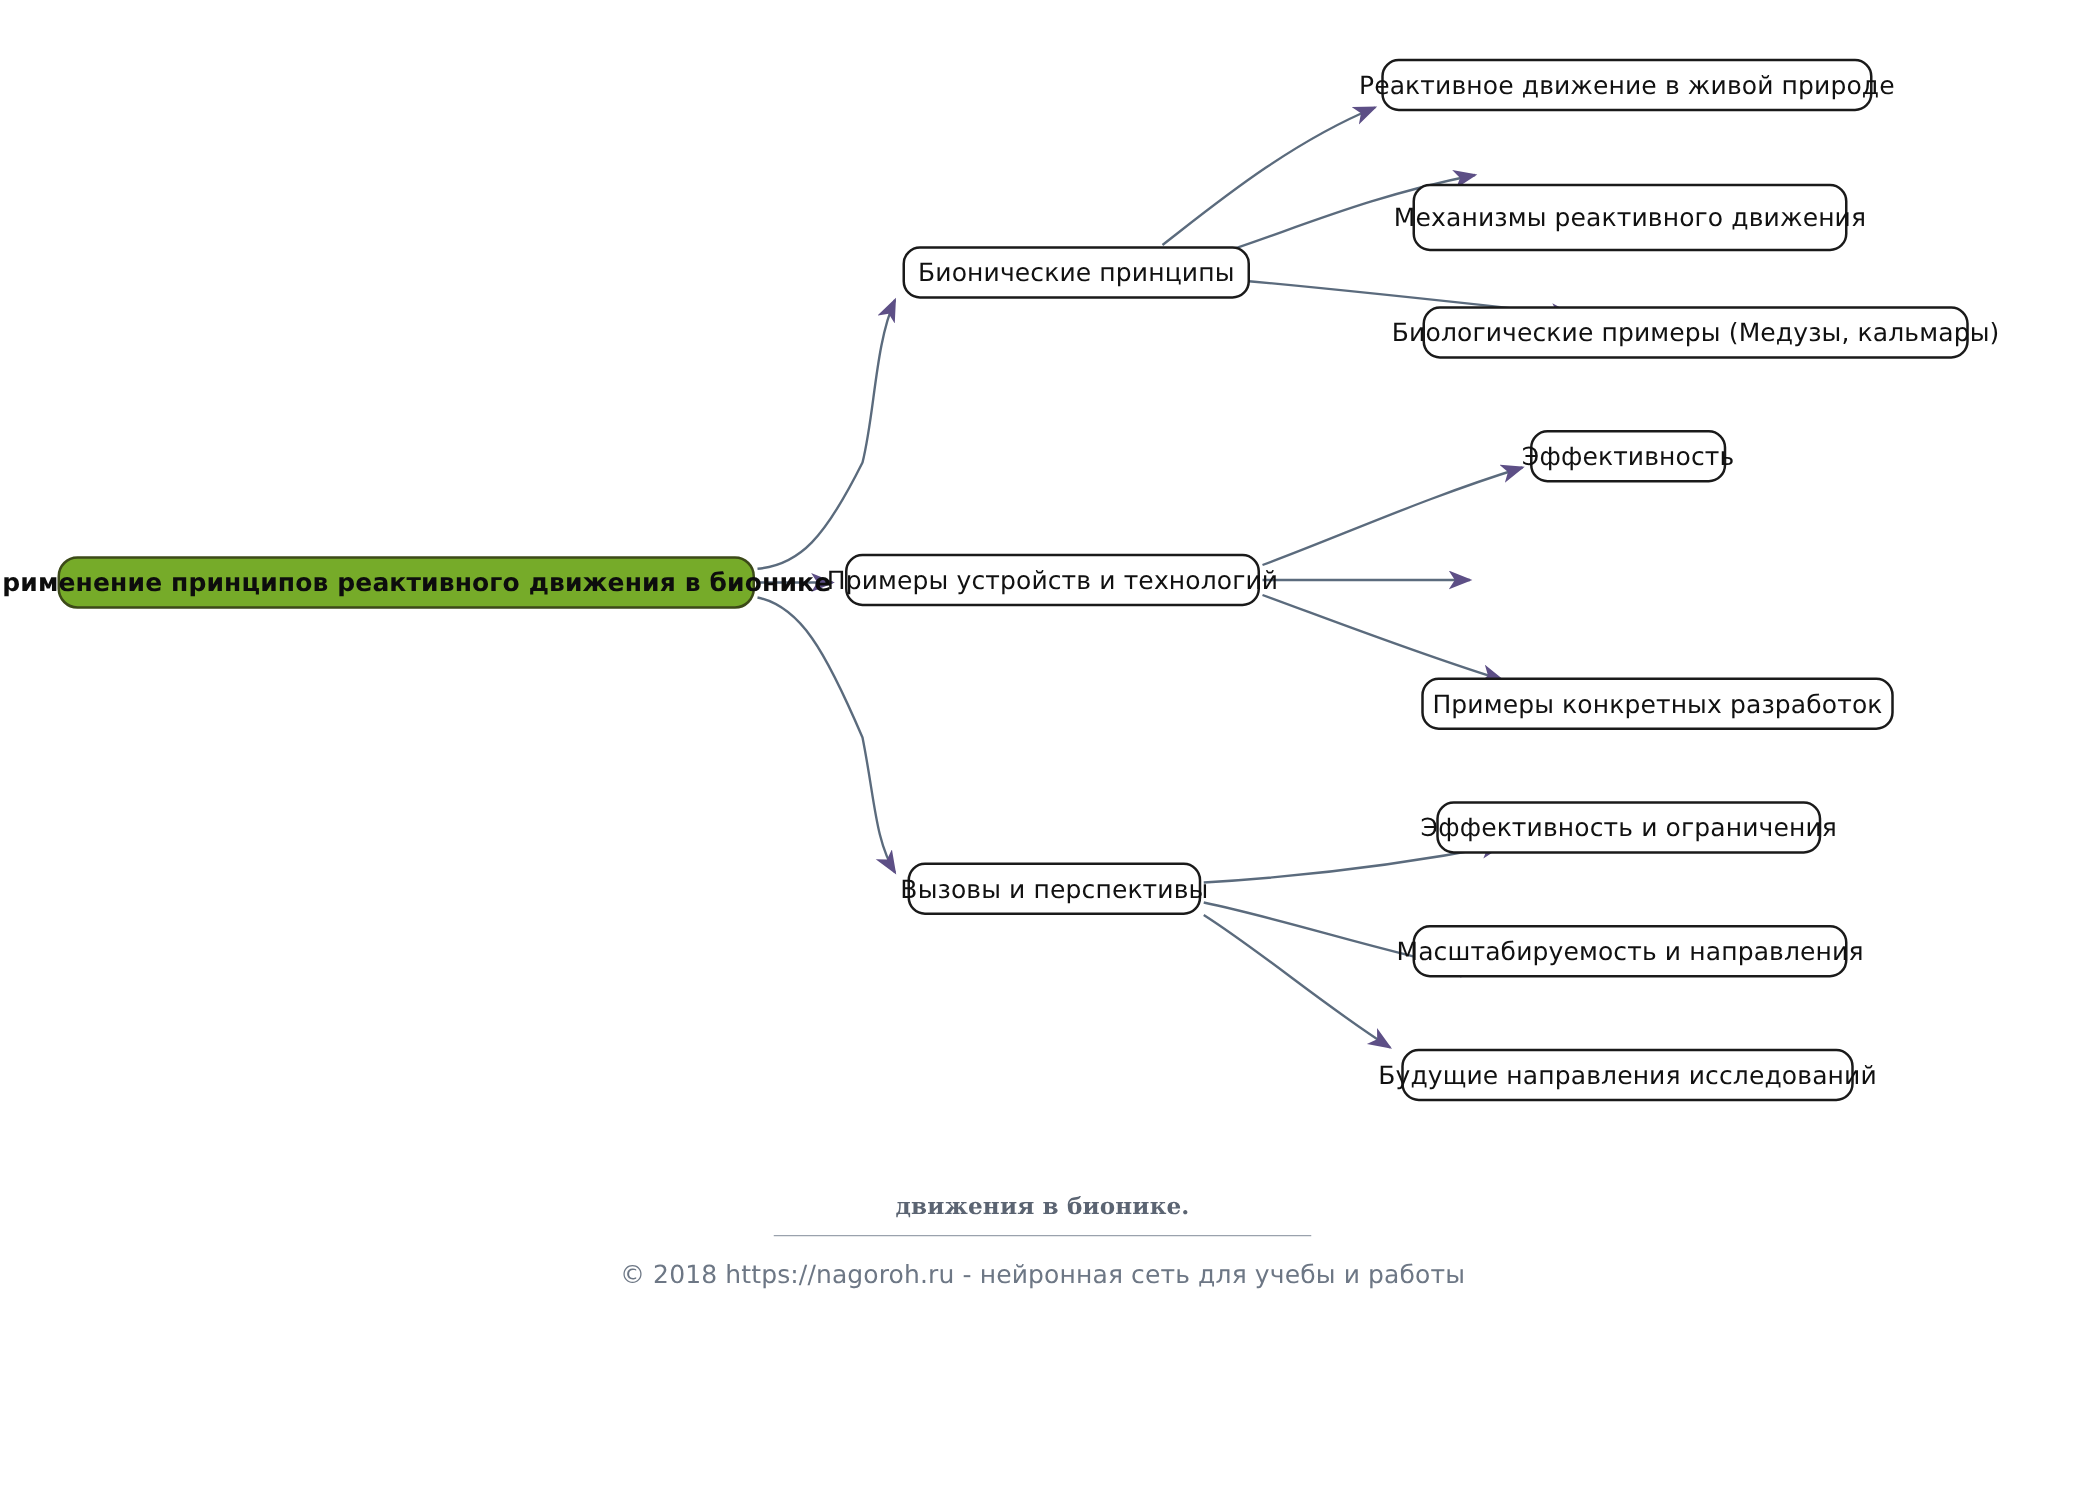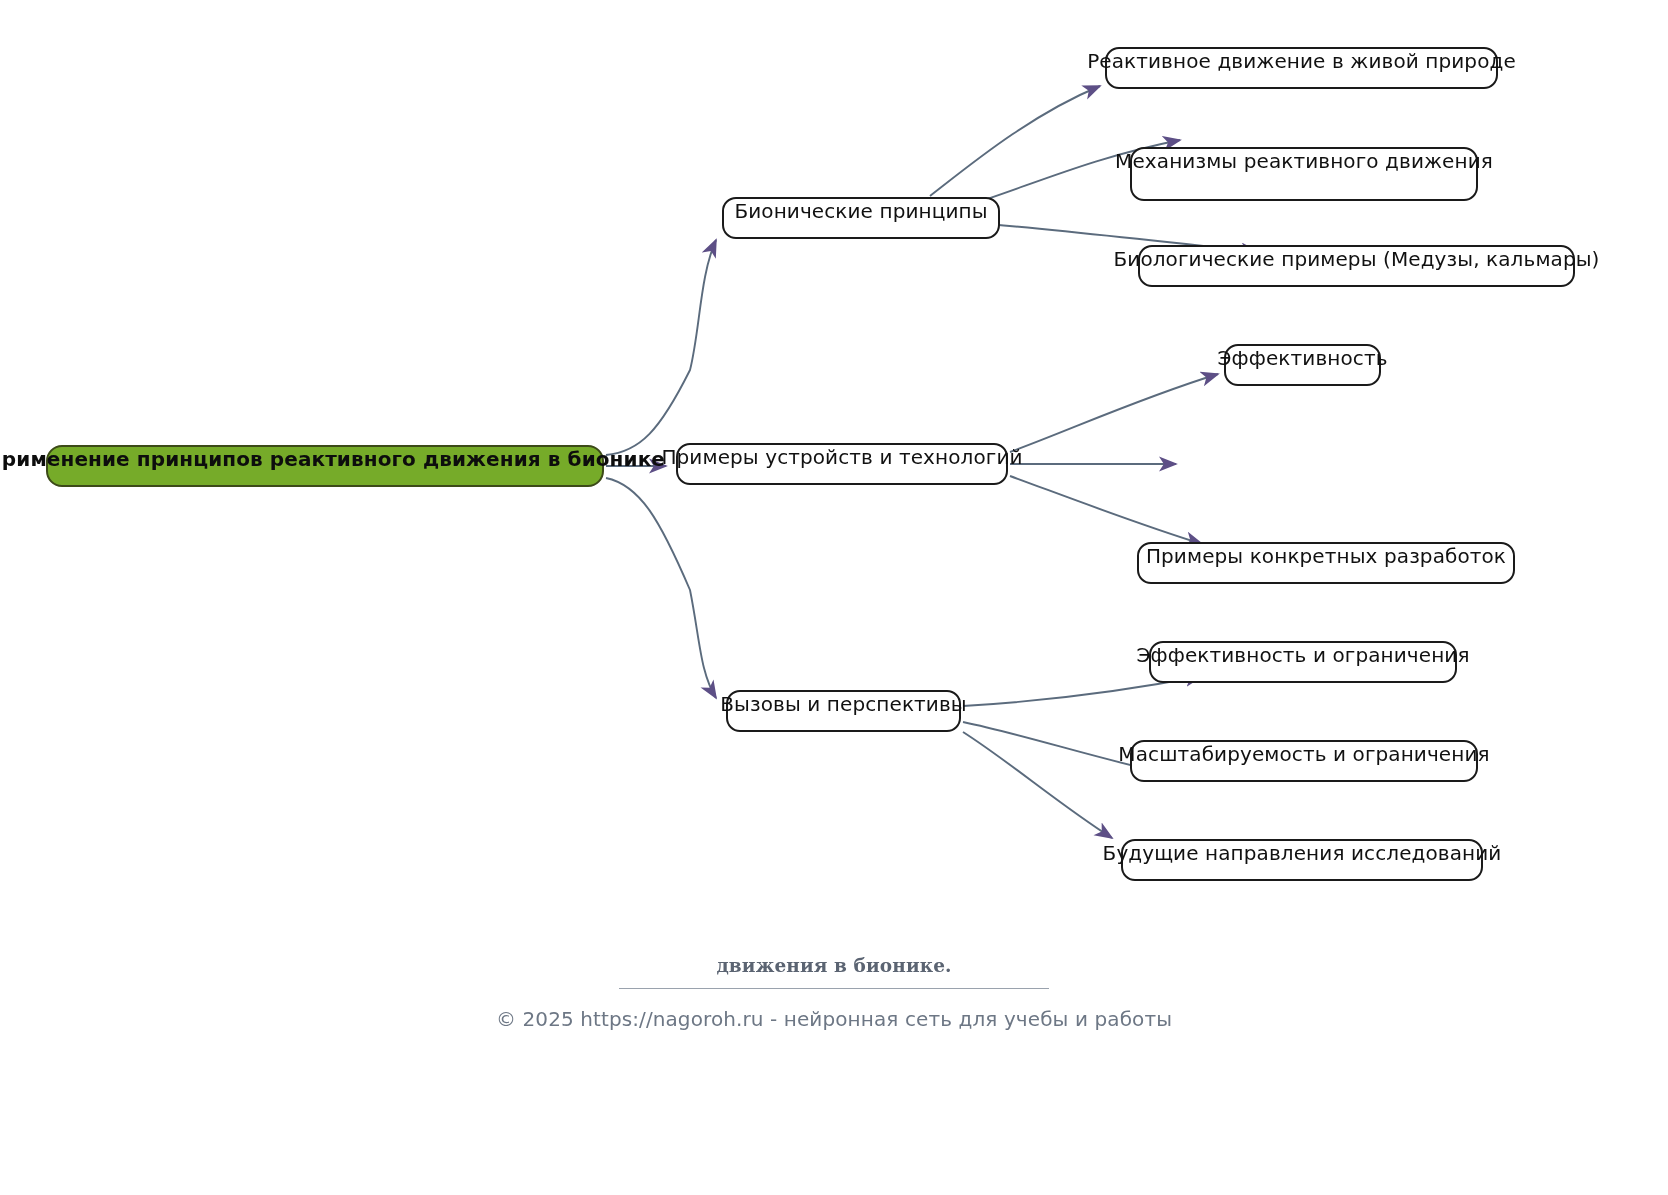--- a/index.html
+++ b/index.html
@@ -9,21 +9,21 @@
     font-family:"DejaVu Sans", sans-serif;
     overflow:hidden;
     position:relative;
   }
   #stage{position:absolute;left:0;top:0;width:1668px;height:1195px;}
   #edges{position:absolute;left:0;top:0;width:1668px;height:1195px;pointer-events:none;}
 
   .node{
     position:absolute;
     box-sizing:border-box;
-    display:flex;align-items:flex-start;justify-content:center;
+    display:flex;align-items:center;justify-content:center;
     background:#ffffff;
     border:2.2px solid #1a1a1a;
     border-radius:14px;
     color:#111111;
     font-size:20px;
     font-family:"DejaVu Sans", sans-serif;
     white-space:nowrap;
     letter-spacing:0.1px;
     padding:0 0;
   }
@@ -122,27 +122,27 @@
     <span>Примеры конкретных разработок</span>
   </div>
 
   <div class="node" style="left:726px;top:690px;width:235px;height:42px;">
     <span>Вызовы и перспективы</span>
   </div>
   <div class="node" style="left:1149px;top:641px;width:308px;height:42px;">
     <span>Эффективность и ограничения</span>
   </div>
   <div class="node" style="left:1130px;top:740px;width:348px;height:42px;">
-    <span>Масштабируемость и ограничения</span>
+    <span>Масштабируемость и направления</span>
   </div>
   <div class="node" style="left:1121px;top:839px;width:362px;height:42px;">
     <span>Будущие направления исследований</span>
   </div>
 
   <div id="footer">
     <div class="caption">
       <div>движения в бионике.</div>
     </div>
     <div class="divider"></div>
-    <div class="copyright">© 2025 https://nagoroh.ru - нейронная сеть для учебы и работы</div>
+    <div class="copyright">© 2018 https://nagoroh.ru - нейронная сеть для учебы и работы</div>
   </div>
 
 </div>
 
 </body></html>

